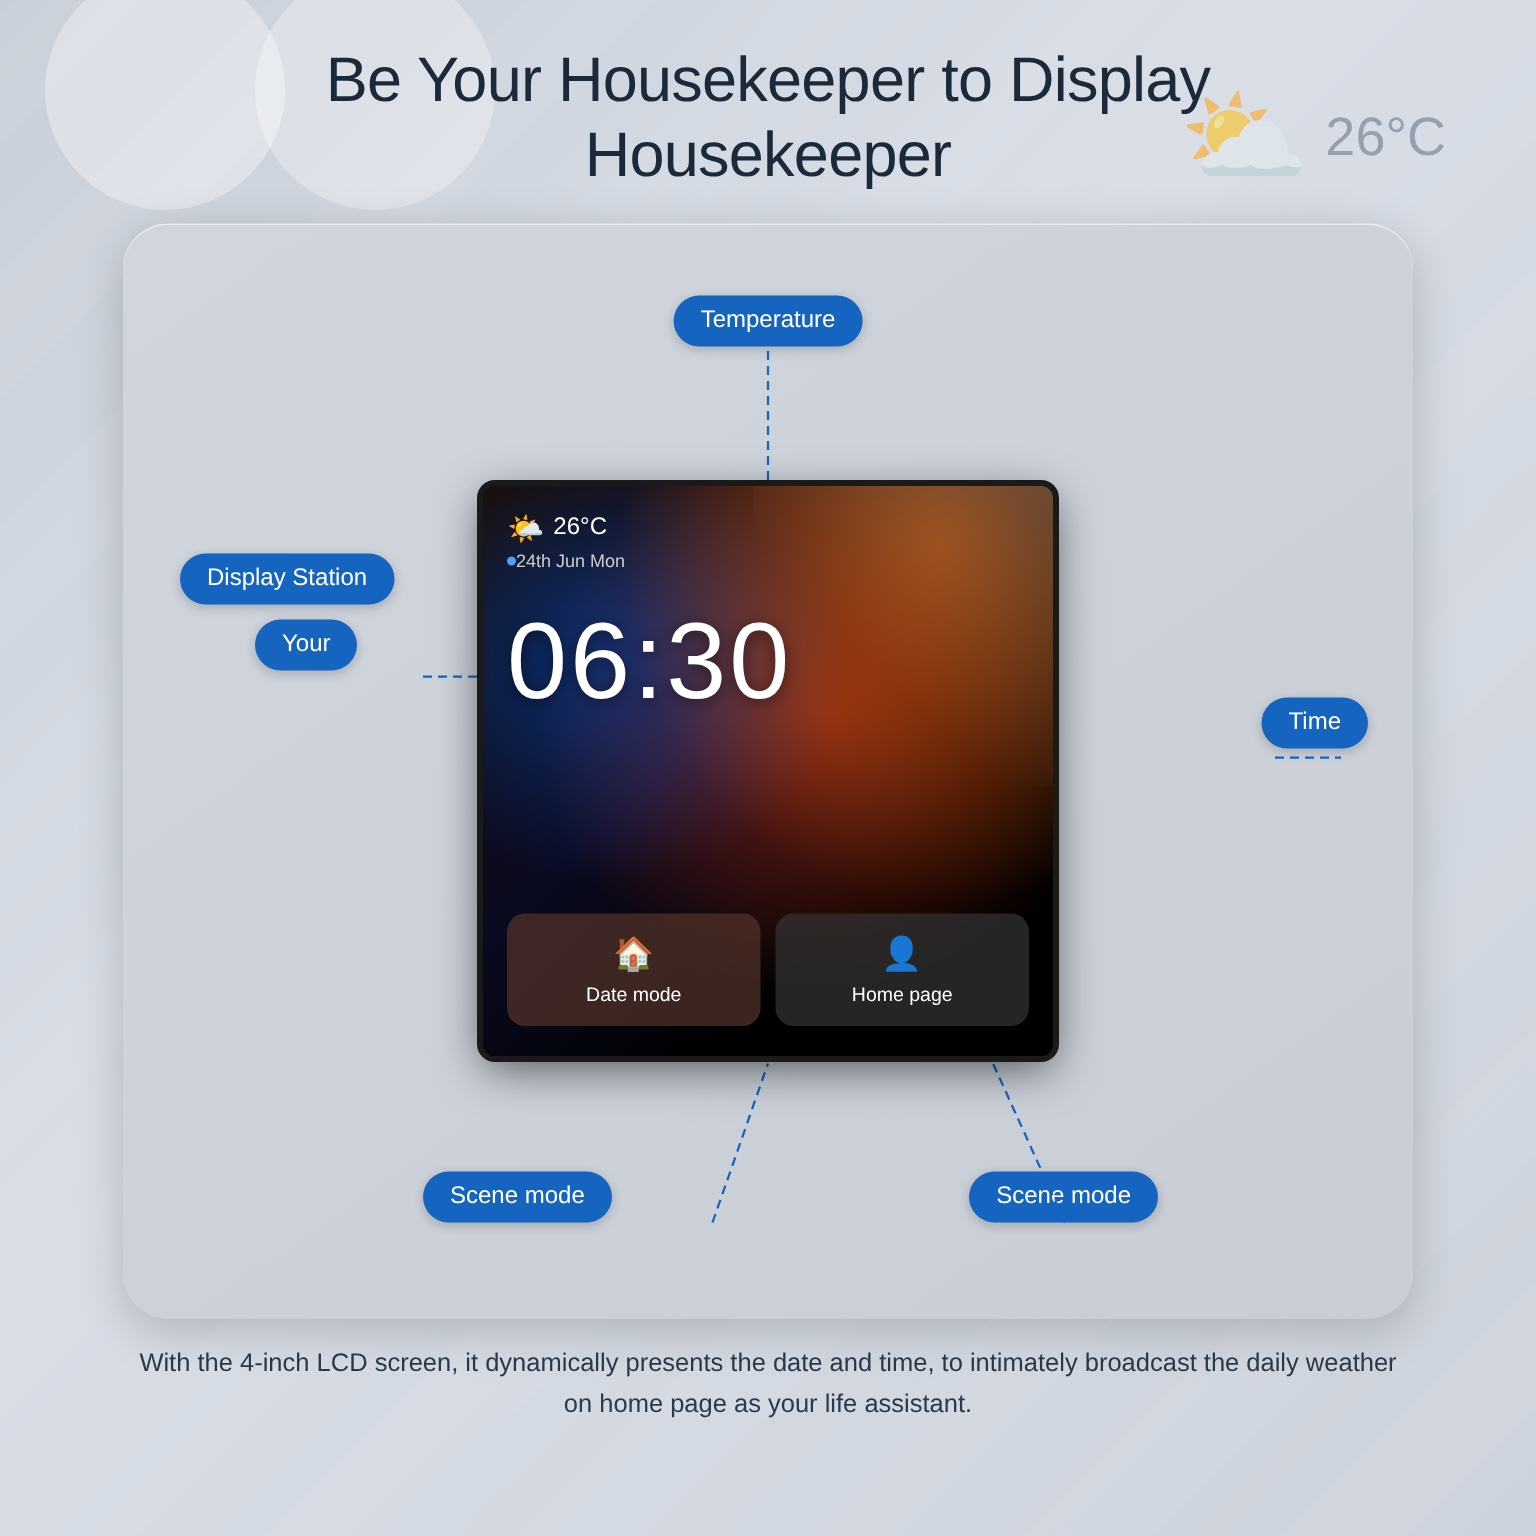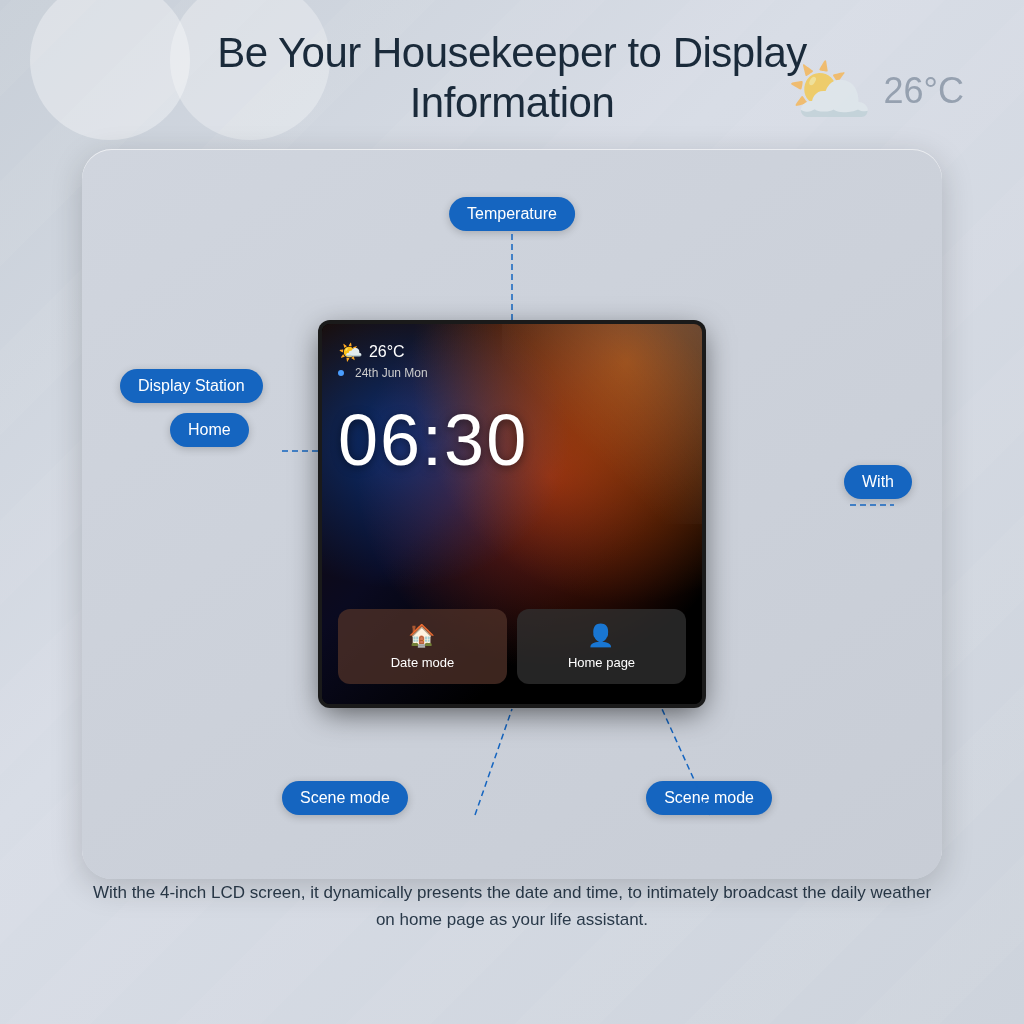--- a/index.html
+++ b/index.html
@@ -162,21 +162,21 @@
     .weather-temp {
       font-size: 16px;
       font-weight: 500;
     }
     .weather-date {
       font-size: 12px;
       color: #ccc;
       margin-top: 2px;
       display: flex;
       align-items: center;
-      gap: 11px;
+      gap: 0;
     }
     .date-dot {
       width: 6px; height: 6px;
       background: #4a9eff;
       border-radius: 50%;
       display: inline-block;
     }
 
     .time-display {
       color: white;
@@ -231,20 +231,21 @@
     
     .annotations-svg {
       position: absolute;
       top: 0; left: 0;
       width: 100%; height: 100%;
       pointer-events: none;
     }
 
     
     .bottom-description {
+      margin-top: 16px;
       width: 860px;
       text-align: center;
       color: #2a3a4a;
       font-size: 17px;
       line-height: 1.6;
     }
 
     
     .ann-temperature {
       top: 48px;
@@ -283,29 +284,29 @@
 
 <div class="bg-weather-top">
   <span class="cloud-icon">⛅</span>
   <span class="temp-text">26°C</span>
 </div>
 
 <div class="main-container">
 
   <h1 class="page-title">
     <span>Be Your Housekeeper to Display</span><br>
-    <span>Information</span>
+    <span>Housekeeper</span>
   </h1>
 
   <div class="device-card">
 
     <div class="annotation ann-temperature">Temperature</div>
     <div class="annotation ann-weather-station">Display Station</div>
-    <div class="annotation ann-date">Home</div>
-    <div class="annotation ann-time">With</div>
+    <div class="annotation ann-date">Your</div>
+    <div class="annotation ann-time">Time</div>
     <div class="annotation ann-scene-left">Scene mode</div>
     <div class="annotation ann-scene-right">Scene mode</div>
 
     <svg class="annotations-svg" viewBox="0 0 860 730">
 
       <line x1="430" y1="85" x2="430" y2="195" stroke="#1565c0" stroke-width="1.5" stroke-dasharray="6,4"></line>
 
       <line x1="270" y1="258" x2="390" y2="258" stroke="#1565c0" stroke-width="1.5" stroke-dasharray="6,4"></line>
 
       <line x1="200" y1="302" x2="390" y2="302" stroke="#1565c0" stroke-width="1.5" stroke-dasharray="6,4"></line>

